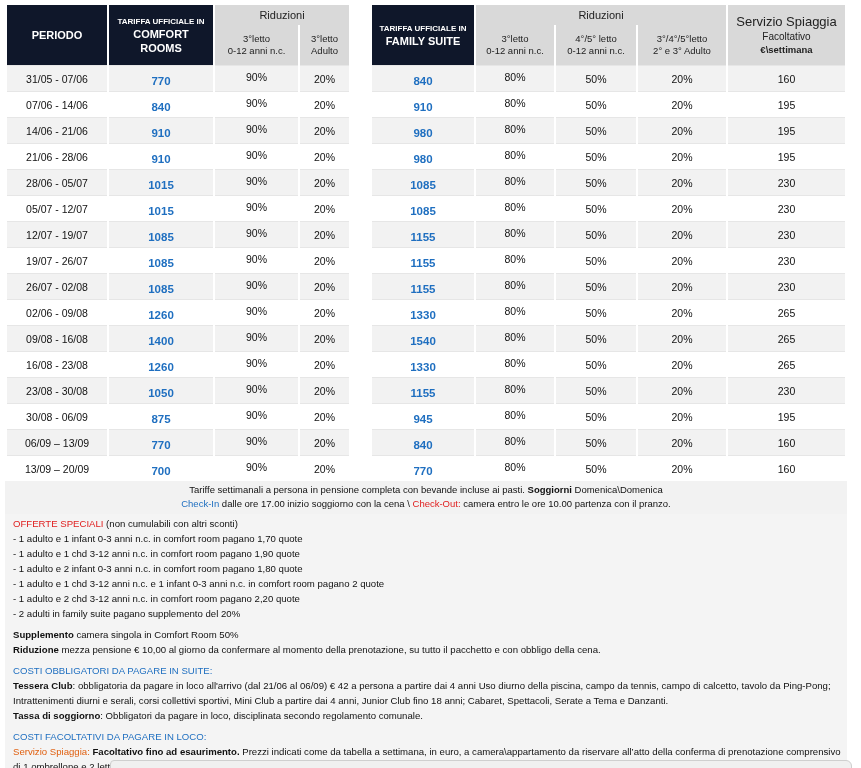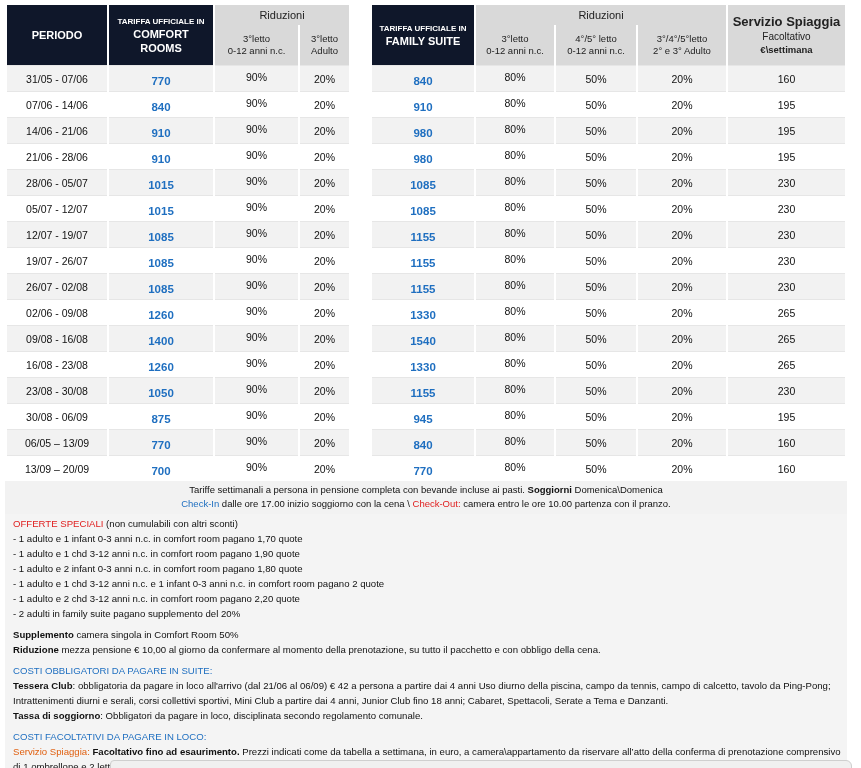--- a/index.html
+++ b/index.html
@@ -9,21 +9,21 @@
   table.rates { border-collapse: separate; border-spacing: 2px 0; width: 842px; table-layout: fixed; }
   table.rates td, table.rates th { padding: 0; text-align: center; vertical-align: middle; }
   .h-blue { background: #0f172a; color: #fff; font-weight: bold; }
   .h-grey { background: #d9d9d9; color: #222; font-weight: normal; }
   .h-small { font-size: 8px; display: block; line-height: 11px; }
   .h-big { font-size: 11px; display: block; line-height: 14px; }
   .h-periodo { font-size: 11px; }
   .h-riduz { font-size: 11px; height: 20px; margin-left: 40px; }
   .h-sub { font-size: 9.5px; line-height: 12px; height: 40px; }
   .h-spiaggia { font-size: 10px; line-height: 13px; }
-  .h-spiaggia .t1 { font-size: 13px; font-weight: bold; display: block; line-height: 16px; }
+  .h-spiaggia .t1 { font-size: 13px; font-weight: normal; display: block; line-height: 16px; }
   .h-spiaggia .t2 { font-size: 10px; display: block; }
   .h-spiaggia .t3 { font-size: 9.5px; font-weight: bold; display: block; }
   .gap { background: #fff !important; }
   tr.row td { height: 21px; font-size: 10.5px; border-top: 1px solid #e6e6e6; }
   tr.row.odd td { background: #f2f2f2; }
   tr.row.even td { background: #ffffff; }
   tr.row td.price { color: #1f6fc0; font-weight: bold; font-size: 11.5px; padding-top: 4px; }
   tr.row td.pct-up { padding-bottom: 3px; }
   tr.row td.gap { background: #fff; border-top: none; }
   .note { background: #f2f2f2; font-size: 9.5px; text-align: center; line-height: 14px; padding: 2px 0 3px 0; width: 842px; }
@@ -261,21 +261,21 @@
           <td class="pct-up">90%</td>
           <td>20%</td>
           <td class="gap"></td>
           <td class="price">945</td>
           <td class="pct-up">80%</td>
           <td>50%</td>
           <td>20%</td>
           <td>195</td>
         </tr>
         <tr class="row odd">
-          <td>06/05 – 13/09</td>
+          <td>06/09 – 13/09</td>
           <td class="price">770</td>
           <td class="pct-up">90%</td>
           <td>20%</td>
           <td class="gap"></td>
           <td class="price">840</td>
           <td class="pct-up">80%</td>
           <td>50%</td>
           <td>20%</td>
           <td>160</td>
         </tr>

